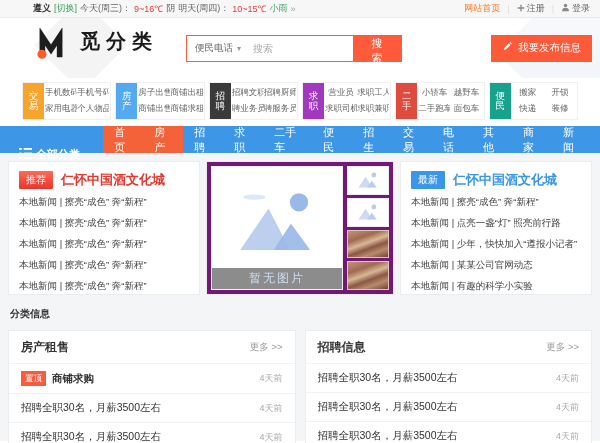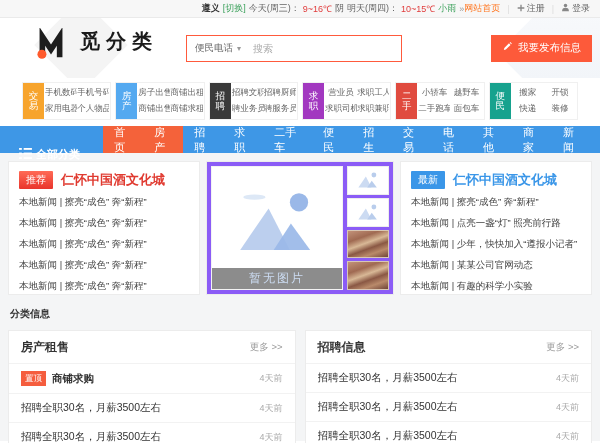--- a/index.html
+++ b/index.html
@@ -3,21 +3,21 @@
 <meta charset="utf-8">
 <style>
   * { margin:0; padding:0; box-sizing:border-box; }
   html,body { width:600px; height:443px; overflow:hidden; background:#fff;
     font-family:"Liberation Sans", sans-serif; color:#333; }
   a { text-decoration:none; color:inherit; cursor:pointer; }
   .wrap { width:584px; margin:0 auto; }
 
   
   .topbar { height:18px; background:#f7f7f7; border-bottom:1px solid #eaeaea; font-size:9px; color:#666; }
-  .topbar .wrap { display:flex; justify-content:flex-end; align-items:center; height:100%; padding:0 2px 0 25px; }
+  .topbar .wrap { display:flex; justify-content:space-between; align-items:center; height:100%; padding:0 2px 0 25px; }
   .tb-left { display:flex; align-items:center; gap:3px; white-space:nowrap; }
   .tb-city { color:#333; font-weight:bold; }
   .tb-switch { color:#3aa05a; }
   .tb-temp { color:#e03c3c; }
   .tb-rain { color:#3aa05a; }
   .tb-arrow { color:#999; }
   .tb-right { display:flex; align-items:center; gap:7px; }
   .tb-home { color:#ff7722; }
   .tb-sep { color:#ddd; }
   .tb-link { display:flex; align-items:center; gap:2px; color:#666; }
@@ -67,21 +67,21 @@
   .news-head { display:flex; align-items:center; gap:8px; height:22px; }
   .badge { color:#fff; font-size:10px; padding:2px 7px; border-radius:1px; flex:none; }
   .badge-recommend { background:linear-gradient(#ff6a56,#e9352c); }
   .badge-latest { background:#3a96e8; }
   .news-title { font-size:13px; font-weight:bold; white-space:nowrap; }
   .title-red { color:#e03a30; }
   .title-blue { color:#3a96e8; }
   .news-list { list-style:none; }
   .news-list li { font-size:9.5px; color:#444; line-height:21px; white-space:nowrap; overflow:hidden; cursor:pointer; }
 
-  .gallery-card { flex:1; height:134px; background:#8b5cf6; border:1px solid #ececec; padding:4px; display:flex; gap:4px; }
+  .gallery-card { flex:1; height:134px; background:#701a75; border:1px solid #ececec; padding:4px; display:flex; gap:4px; }
   .main-img { position:relative; flex:1; border:1px solid #f3f3f3; background:#fff; display:flex; align-items:center; justify-content:center; cursor:pointer; }
   .main-img svg { width:78%; height:78%; margin-bottom:10px; }
   .img-caption { position:absolute; left:0; right:0; bottom:0; height:21px; background:rgba(130,130,130,.92);
     color:#ccdcf2; font-size:12px; display:flex; align-items:center; justify-content:center; letter-spacing:2px; }
   .thumbs { width:42px; display:flex; flex-direction:column; gap:3px; }
   .thumb { flex:1; border:1px solid #ededed; background:#fff; display:flex; align-items:center; justify-content:center; overflow:hidden; cursor:pointer; }
   .thumb svg { width:70%; height:70%; }
   .thumb.photo { border-color:#d8c7b5;
     background:linear-gradient(160deg,#c3937a 0%,#a06a52 28%,#d8b896 46%,#8a5844 62%,#b98a6a 78%,#6f4538 100%); }
 
@@ -147,20 +147,21 @@
         </svg>
       </span>
       <span class="logo-text">觅分类</span>
     </a>
     <div class="search-box">
       <span class="search-cat">
         <span>便民电话</span>
         <span class="search-chevron">▾</span>
       </span>
       <input class="search-input" placeholder="搜索" style="">
+      <button class="search-btn">搜 索</button>
     </div>
     <div class="pub-btns">
       <button class="pub-btn pub-info">
         <span><svg width="11" height="11" viewBox="0 0 16 16">
               <path fill="#fff" d="M11.3 2.2l2.5 2.5L6.2 12.3 3 13l.7-3.2zM12.4 1.1l2.5 2.5 1-1L13.4.1z" transform="scale(0.9)"></path>
             </svg></span>
         <span>我要发布信息</span>
       </button>
     </div>
   </div>

